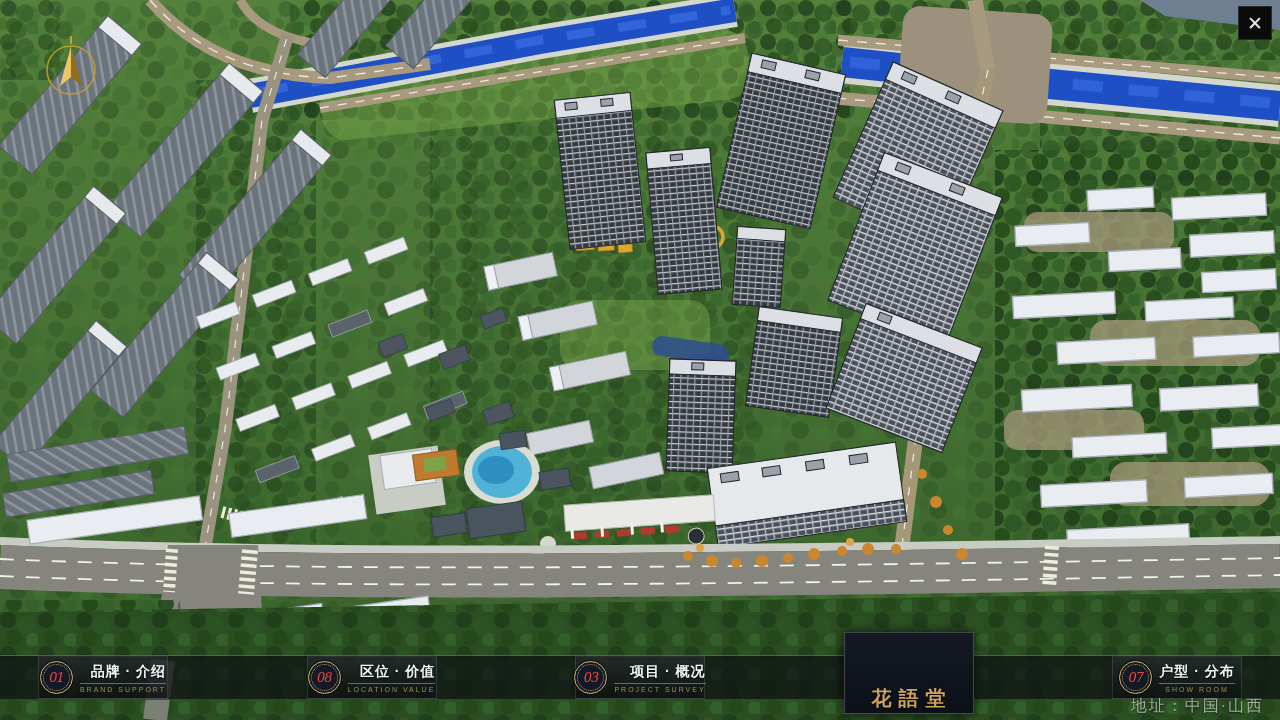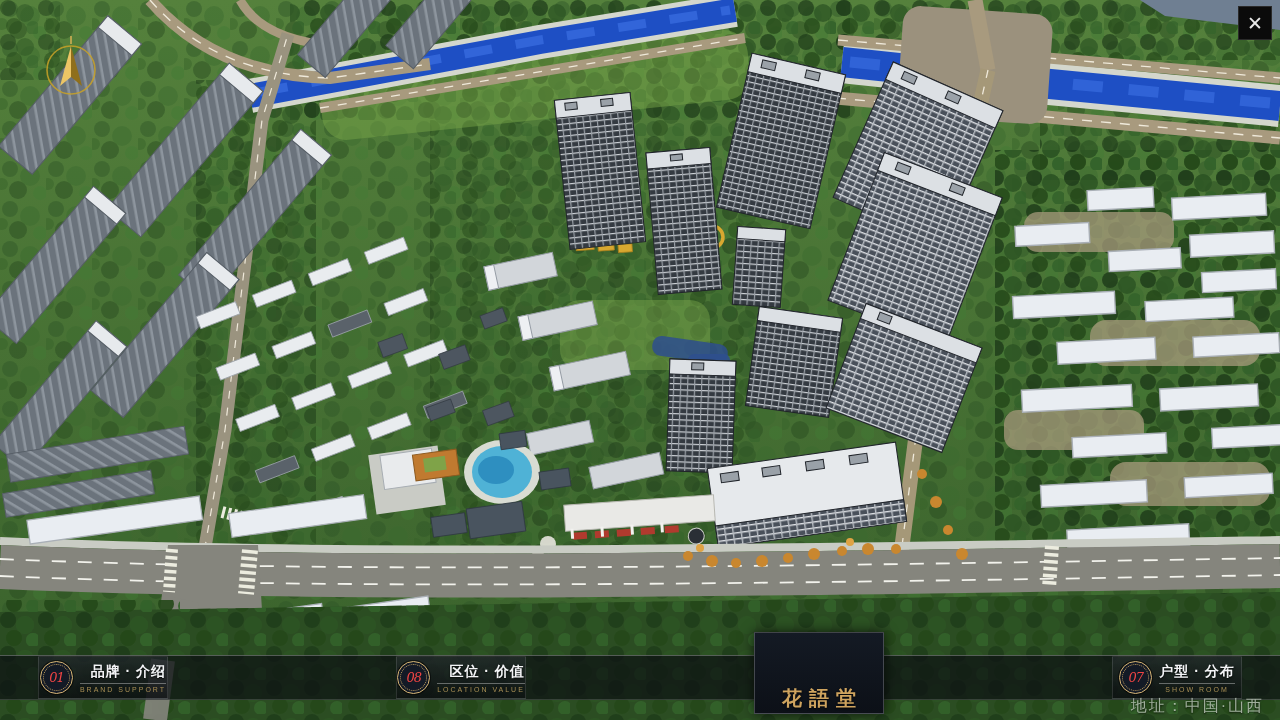--- a/index.html
+++ b/index.html
@@ -406,20 +406,29 @@
     <div class="mi">
       <span class="badge">
           <i>08</i>
         </span>
       <span class="mtxt">
           <span class="zh">区位 · 价值</span>
       <span class="en">LOCATION VALUE</span>
         </span>
     </div>
 
+    <div class="mi">
+      <span class="badge">
+          <i>03</i>
+        </span>
+      <span class="mtxt">
+          <span class="zh">项目 · 概况</span>
+      <span class="en">PROJECT SURVEY</span>
+        </span>
+    </div>
 
 
     <div class="logo-panel">
       <svg class="seal" width="30" height="30" viewBox="0 0 30 30">
         <polygon points="15,1 25,5 29,15 25,25 15,29 5,25 1,15 5,5" fill="rgba(0,0,0,.25)" stroke="#b9995c" stroke-width="1.5"></polygon>
         <rect x="8" y="8" width="5.5" height="5.5" fill="none" stroke="#b9995c" stroke-width="1"></rect>
         <rect x="17" y="8" width="5.5" height="5.5" fill="none" stroke="#b9995c" stroke-width="1"></rect>
         <rect x="8" y="17" width="5.5" height="5.5" fill="none" stroke="#b9995c" stroke-width="1"></rect>
         <rect x="17" y="17" width="5.5" height="5.5" fill="none" stroke="#b9995c" stroke-width="1"></rect>
       </svg>

